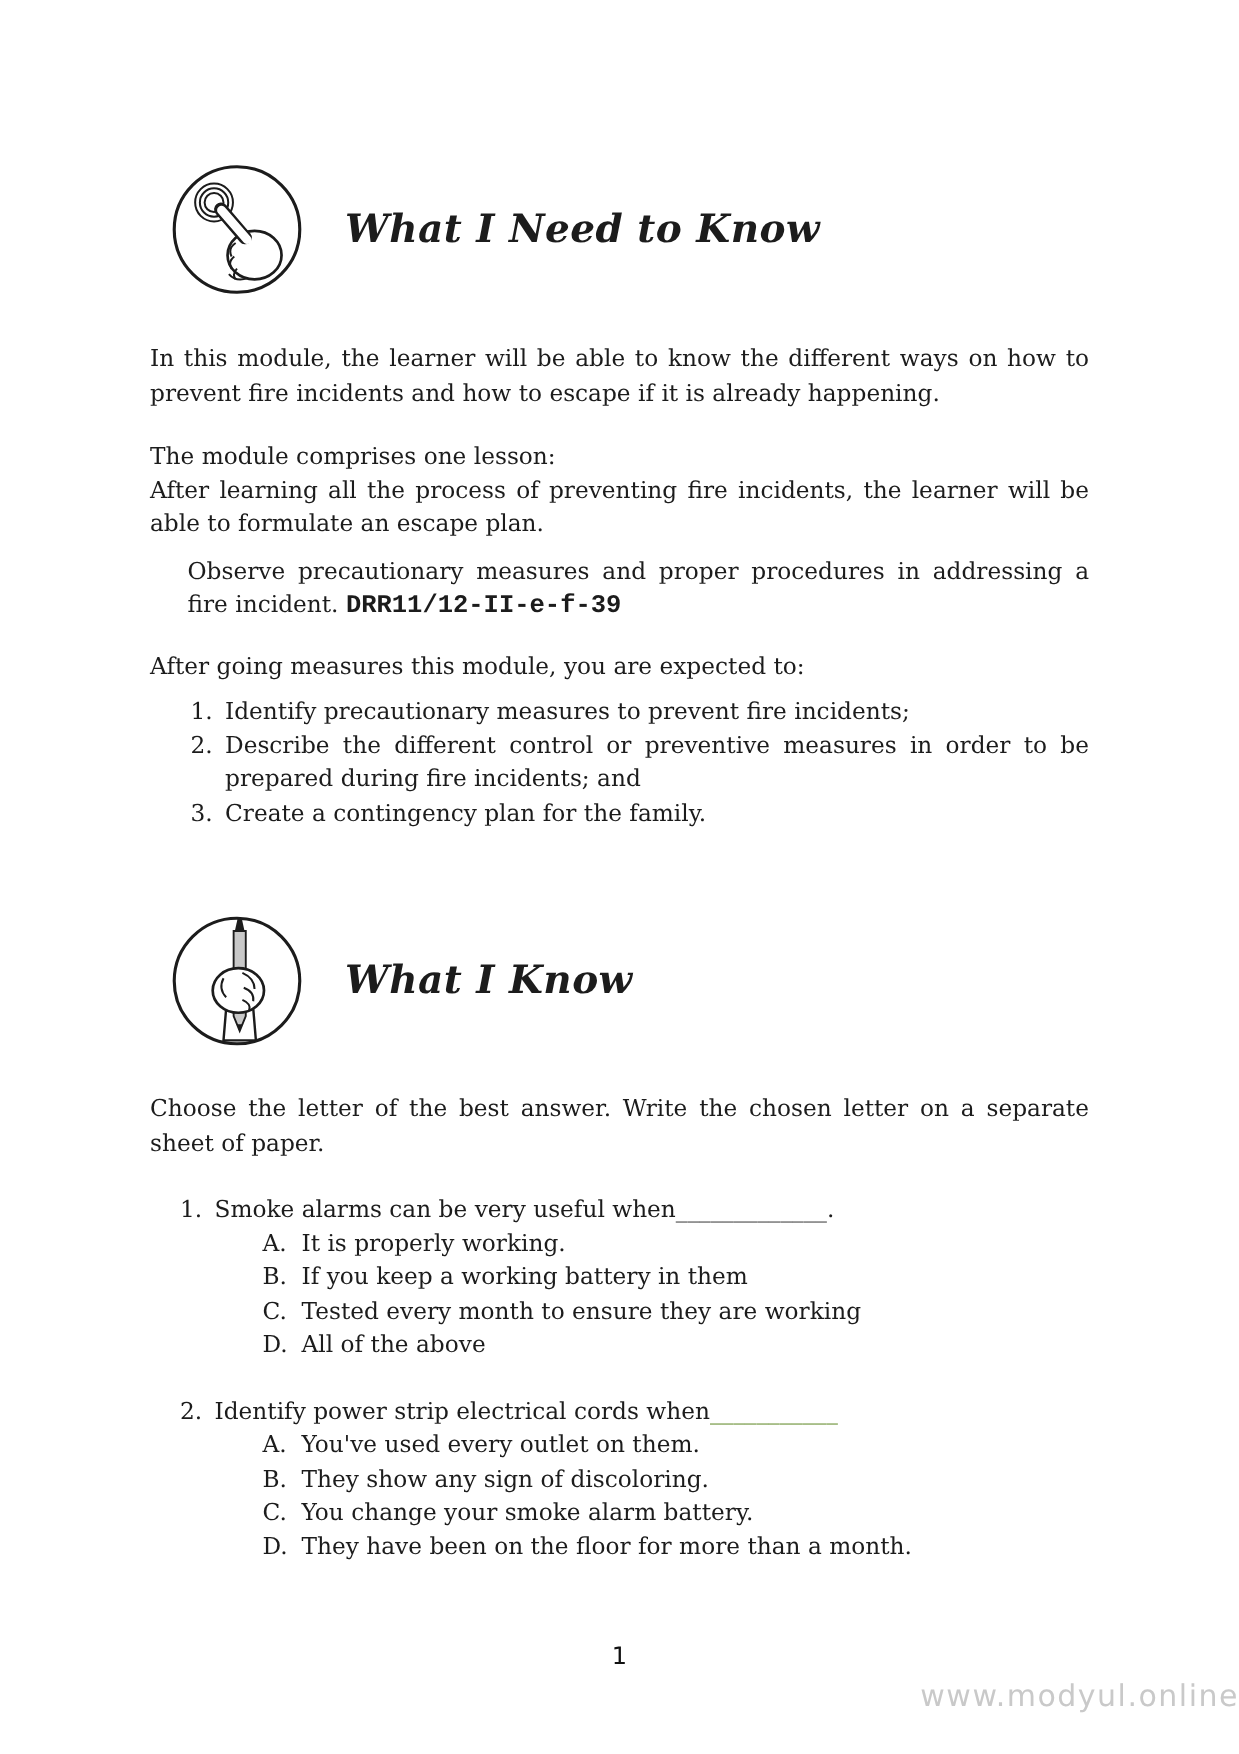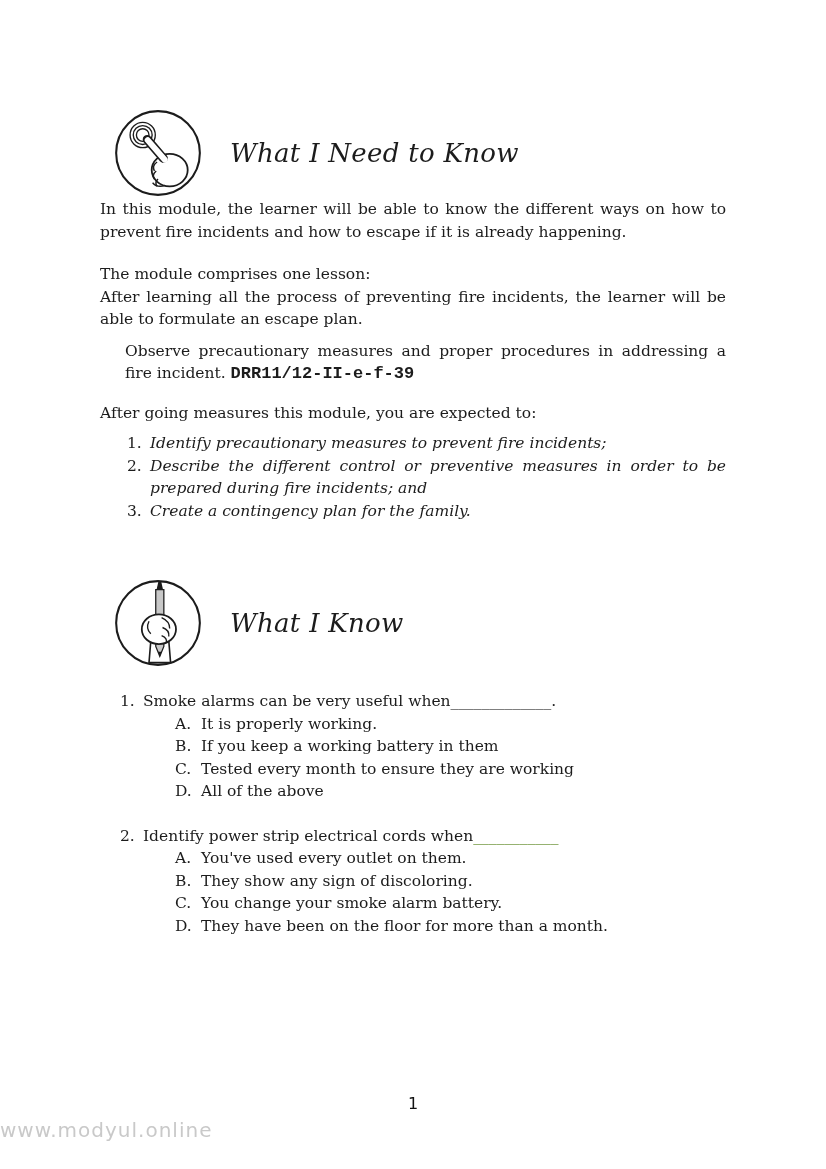--- a/index.html
+++ b/index.html
@@ -5,44 +5,44 @@
   html,body { margin:0; padding:0; background:#fff; }
   .page {
     position:relative; width:826px; height:1169px; background:#ffffff;
     font-family:"DejaVu Serif","Liberation Serif",serif; color:#1c1c1c;
     font-size:15.5px; overflow:hidden;
   }
   .content { padding:0 100px; }
   .icon-row { display:flex; align-items:center; height:90px; }
   .icon-row .circle-icon { width:90px; height:90px; margin-left:13px; flex:0 0 auto; }
   .section-title {
-    margin:0 12px 0 27px; font-size:26px; font-weight:normal; font-style:italic;
+    margin:0 12px 0 27px; font-size:26px; font-weight:bold; font-style:italic;
     letter-spacing:0.3px; white-space:nowrap;
   }
   .para { margin:0; text-align:justify; line-height:22.5px; }
-  .mt108{margin-top:108px}.mt30{}.mt20{margin-top:20px}
+  .mt108{margin-top:108px}.mt30{margin-top:30px}.mt20{margin-top:20px}
   .mt9{margin-top:9px}.mt16{margin-top:16px}.mt8{margin-top:8px}
   .mt56{margin-top:56px}.mt29{margin-top:29px}.mt22{margin-top:22px}
   .lesson { padding-left:25px; }
   .code { font-family:Liberation Mono, monospace; font-weight:bold; font-size:17px; }
   .obj-item { display:flex; line-height:22.5px; }
   .obj-item .num { flex:0 0 23px; margin-left:27px; }
-  .obj-item .txt { flex:1; text-align:justify;font-style:italic; }
+  .obj-item .txt { flex:1; text-align:justify; }
   .q-line { display:flex; line-height:22.5px; }
   .q-line .num { flex:0 0 23px; margin-left:20px; }
   .q-line .q-text { white-space:nowrap; }
   .choice { display:flex; line-height:22.5px; }
   .choice .letter { flex:0 0 26px; margin-left:75px; }
   .blank-gray { color:#4d7c0f; }
   .page-num {
     position:absolute; top:1094px; left:0; width:100%; text-align:center;
     font-family:"DejaVu Sans","Liberation Sans",sans-serif; font-size:16px; color:#111;
   }
   .watermark {
-    position:absolute; top:1118px; left:0; width:100%; text-align:left;
+    position:absolute; top:1118px; left:0; width:100%; text-align:right;
     font-family:"DejaVu Sans","Liberation Sans",sans-serif; font-size:20px;
     color:#c9c9c9; letter-spacing:1px;
   }
 </style>
 </head>
 <body>
 
 <div class="page">
   <div class="content">
 
@@ -92,20 +92,21 @@
         <polygon points="47.5,13 56.5,13 56.5,76 52,87 47.5,76" fill="#c8c8c8" stroke="#1c1c1c" stroke-width="1.4"></polygon>
         <polygon points="48.5,12.5 55.5,12.5 53.5,3.5 50.5,3.5" fill="#1c1c1c"></polygon>
         <polygon points="50,82 54,82 52,87.5" fill="#1c1c1c"></polygon>
         <ellipse cx="51" cy="57" rx="19" ry="16.5" fill="#fff" stroke="#1c1c1c" stroke-width="2"></ellipse>
         <path d="M54,44 q9,4 9,12 M55,55 q8,3 7,10 M54,64 q7,3 5,8" fill="none" stroke="#1c1c1c" stroke-width="1.5"></path>
         <path d="M40,48 q-4,8 2,14" fill="none" stroke="#1c1c1c" stroke-width="1.5"></path>
       </svg>
       <h1 class="section-title">What I Know</h1>
     </div>
 
+    <p class="para mt29">Choose the letter of the best answer. Write the chosen letter on a separate sheet of paper.</p>
 
     <div class="mt22">
       <div class="q-line">
         <span class="num">1.</span>
         <span class="q-text"><span>Smoke alarms can be very useful when</span><span class="blank">_____________</span><span>.</span></span>
       </div>
       <div>
         <div class="choice">
           <span class="letter">A.</span>
           <span>It is properly working.</span>

